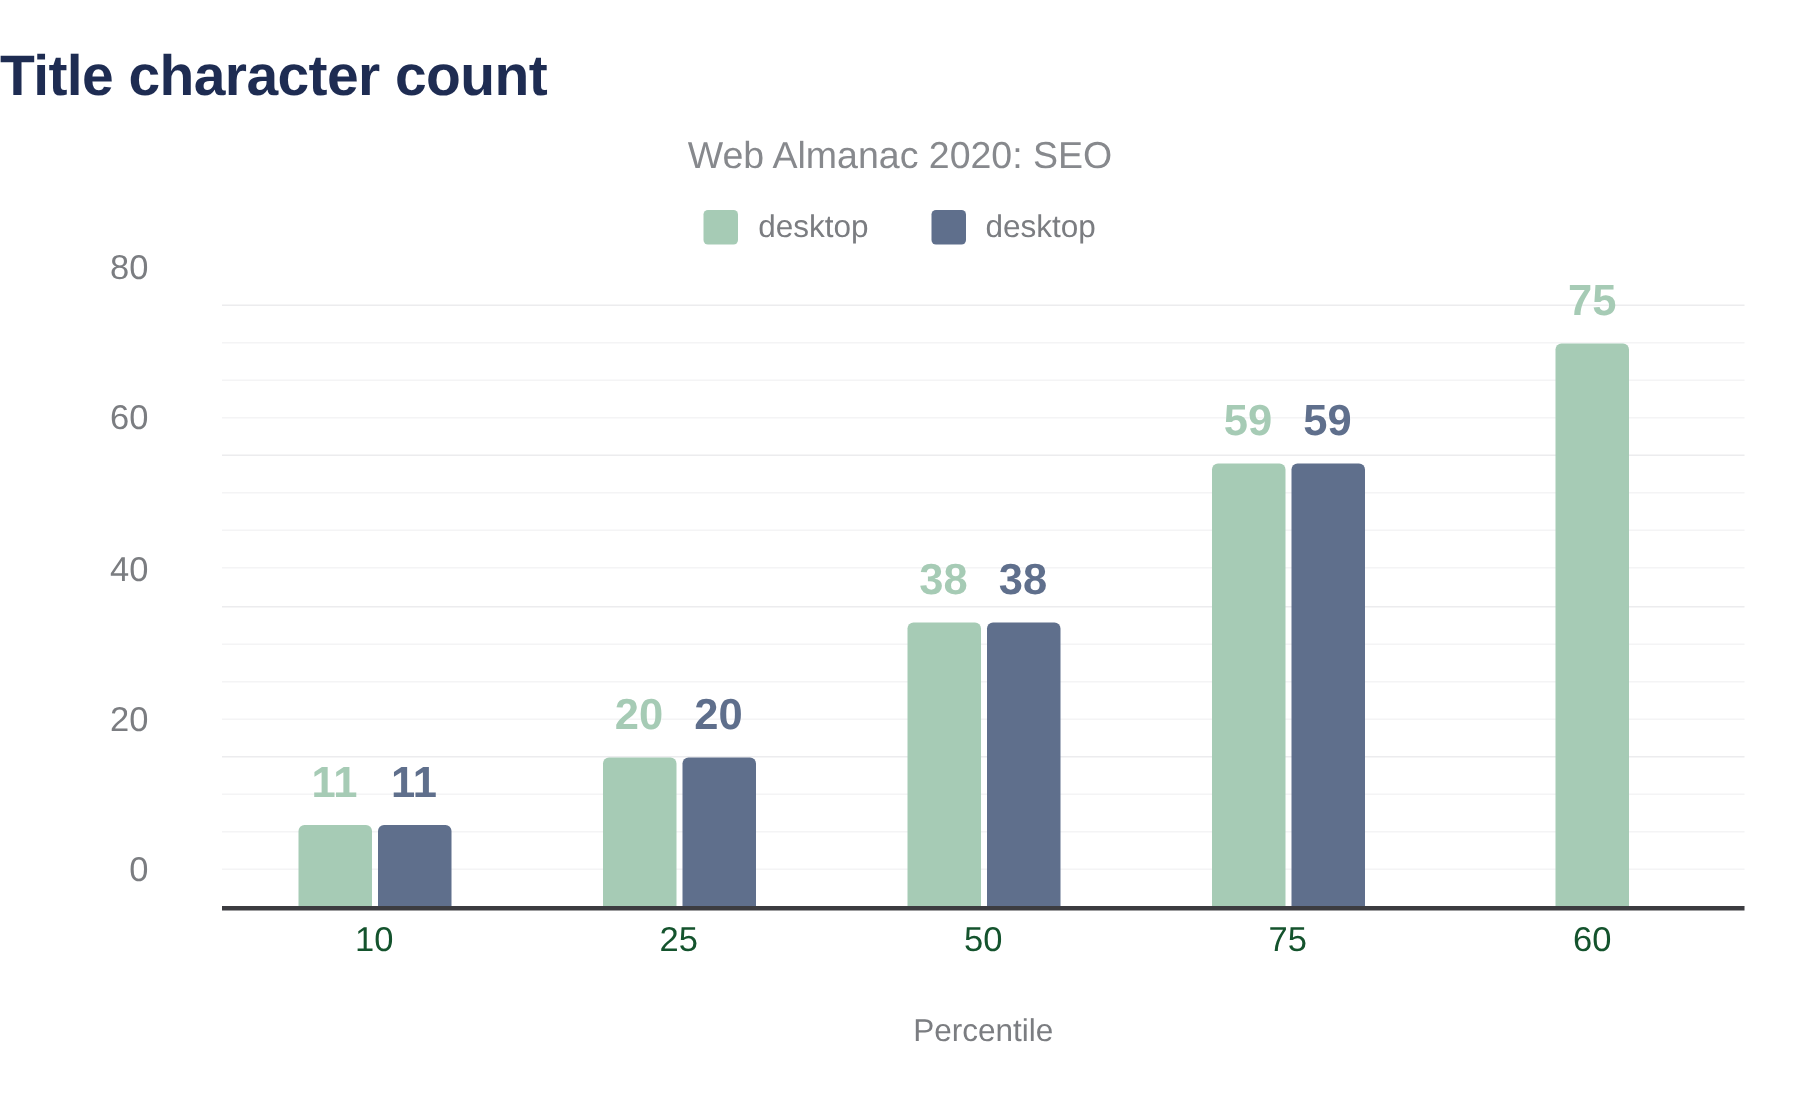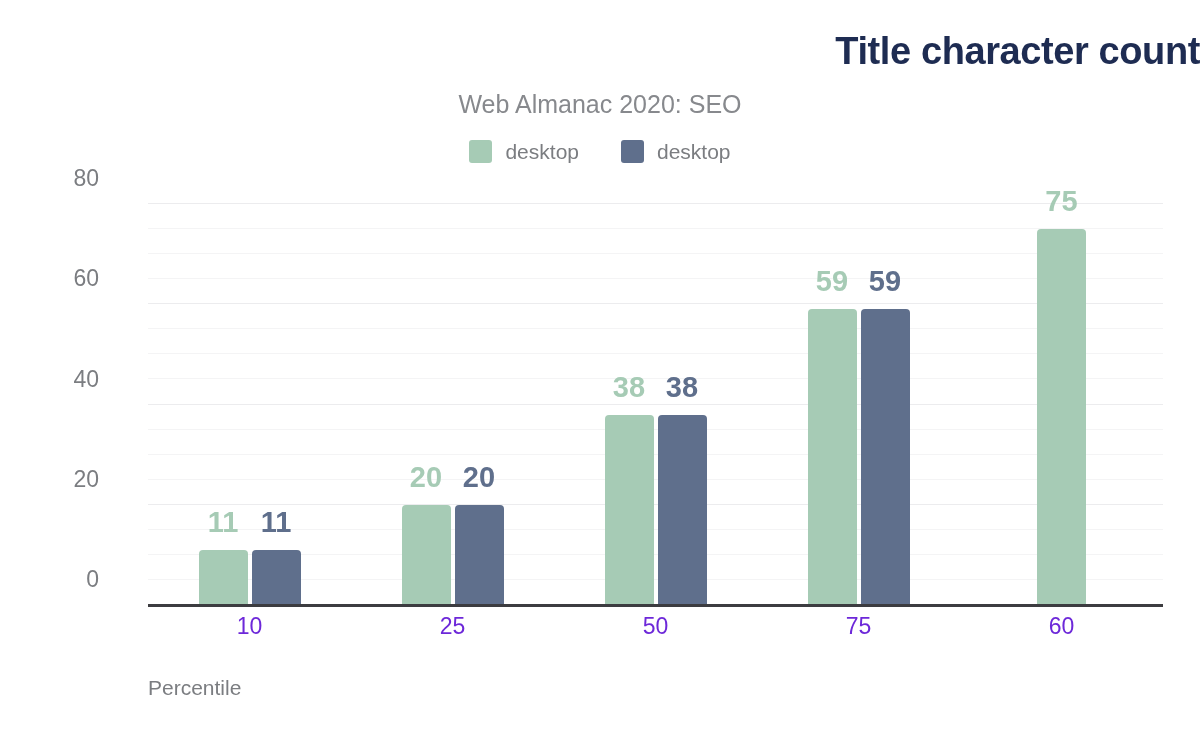--- a/index.html
+++ b/index.html
@@ -21,21 +21,21 @@
     height: 742px;
     background: #ffffff;
   }
 
   
   .chart-title {
     position: absolute;
     top: 27px;
     left: 0;
     width: 1200px;
-    text-align: right;
+    text-align: left;
     font-size: 38px;
     font-weight: 700;
     letter-spacing: -0.4px;
     color: #1e2c52;
     line-height: 48px;
   }
   .chart-subtitle {
     position: absolute;
     top: 88px;
     left: 0;
@@ -158,28 +158,29 @@
     position: absolute;
     left: 148px;
     top: 612px;
     width: 1015px;
     display: flex;
   }
   .x-label {
     flex: 1 1 0;
     text-align: center;
     font-size: 23px;
-    color: #6d28d9;
+    color: #14532d;
     line-height: 28px;
   }
   .x-axis-title {
     position: absolute;
     left: 148px;
     top: 676px;
     width: 1015px;
+    text-align: center;
     font-size: 21px;
     color: #7b7d81;
     line-height: 24px;
   }
 </style>
 </head>
 <body>
 
 <div class="chart-root">
 

